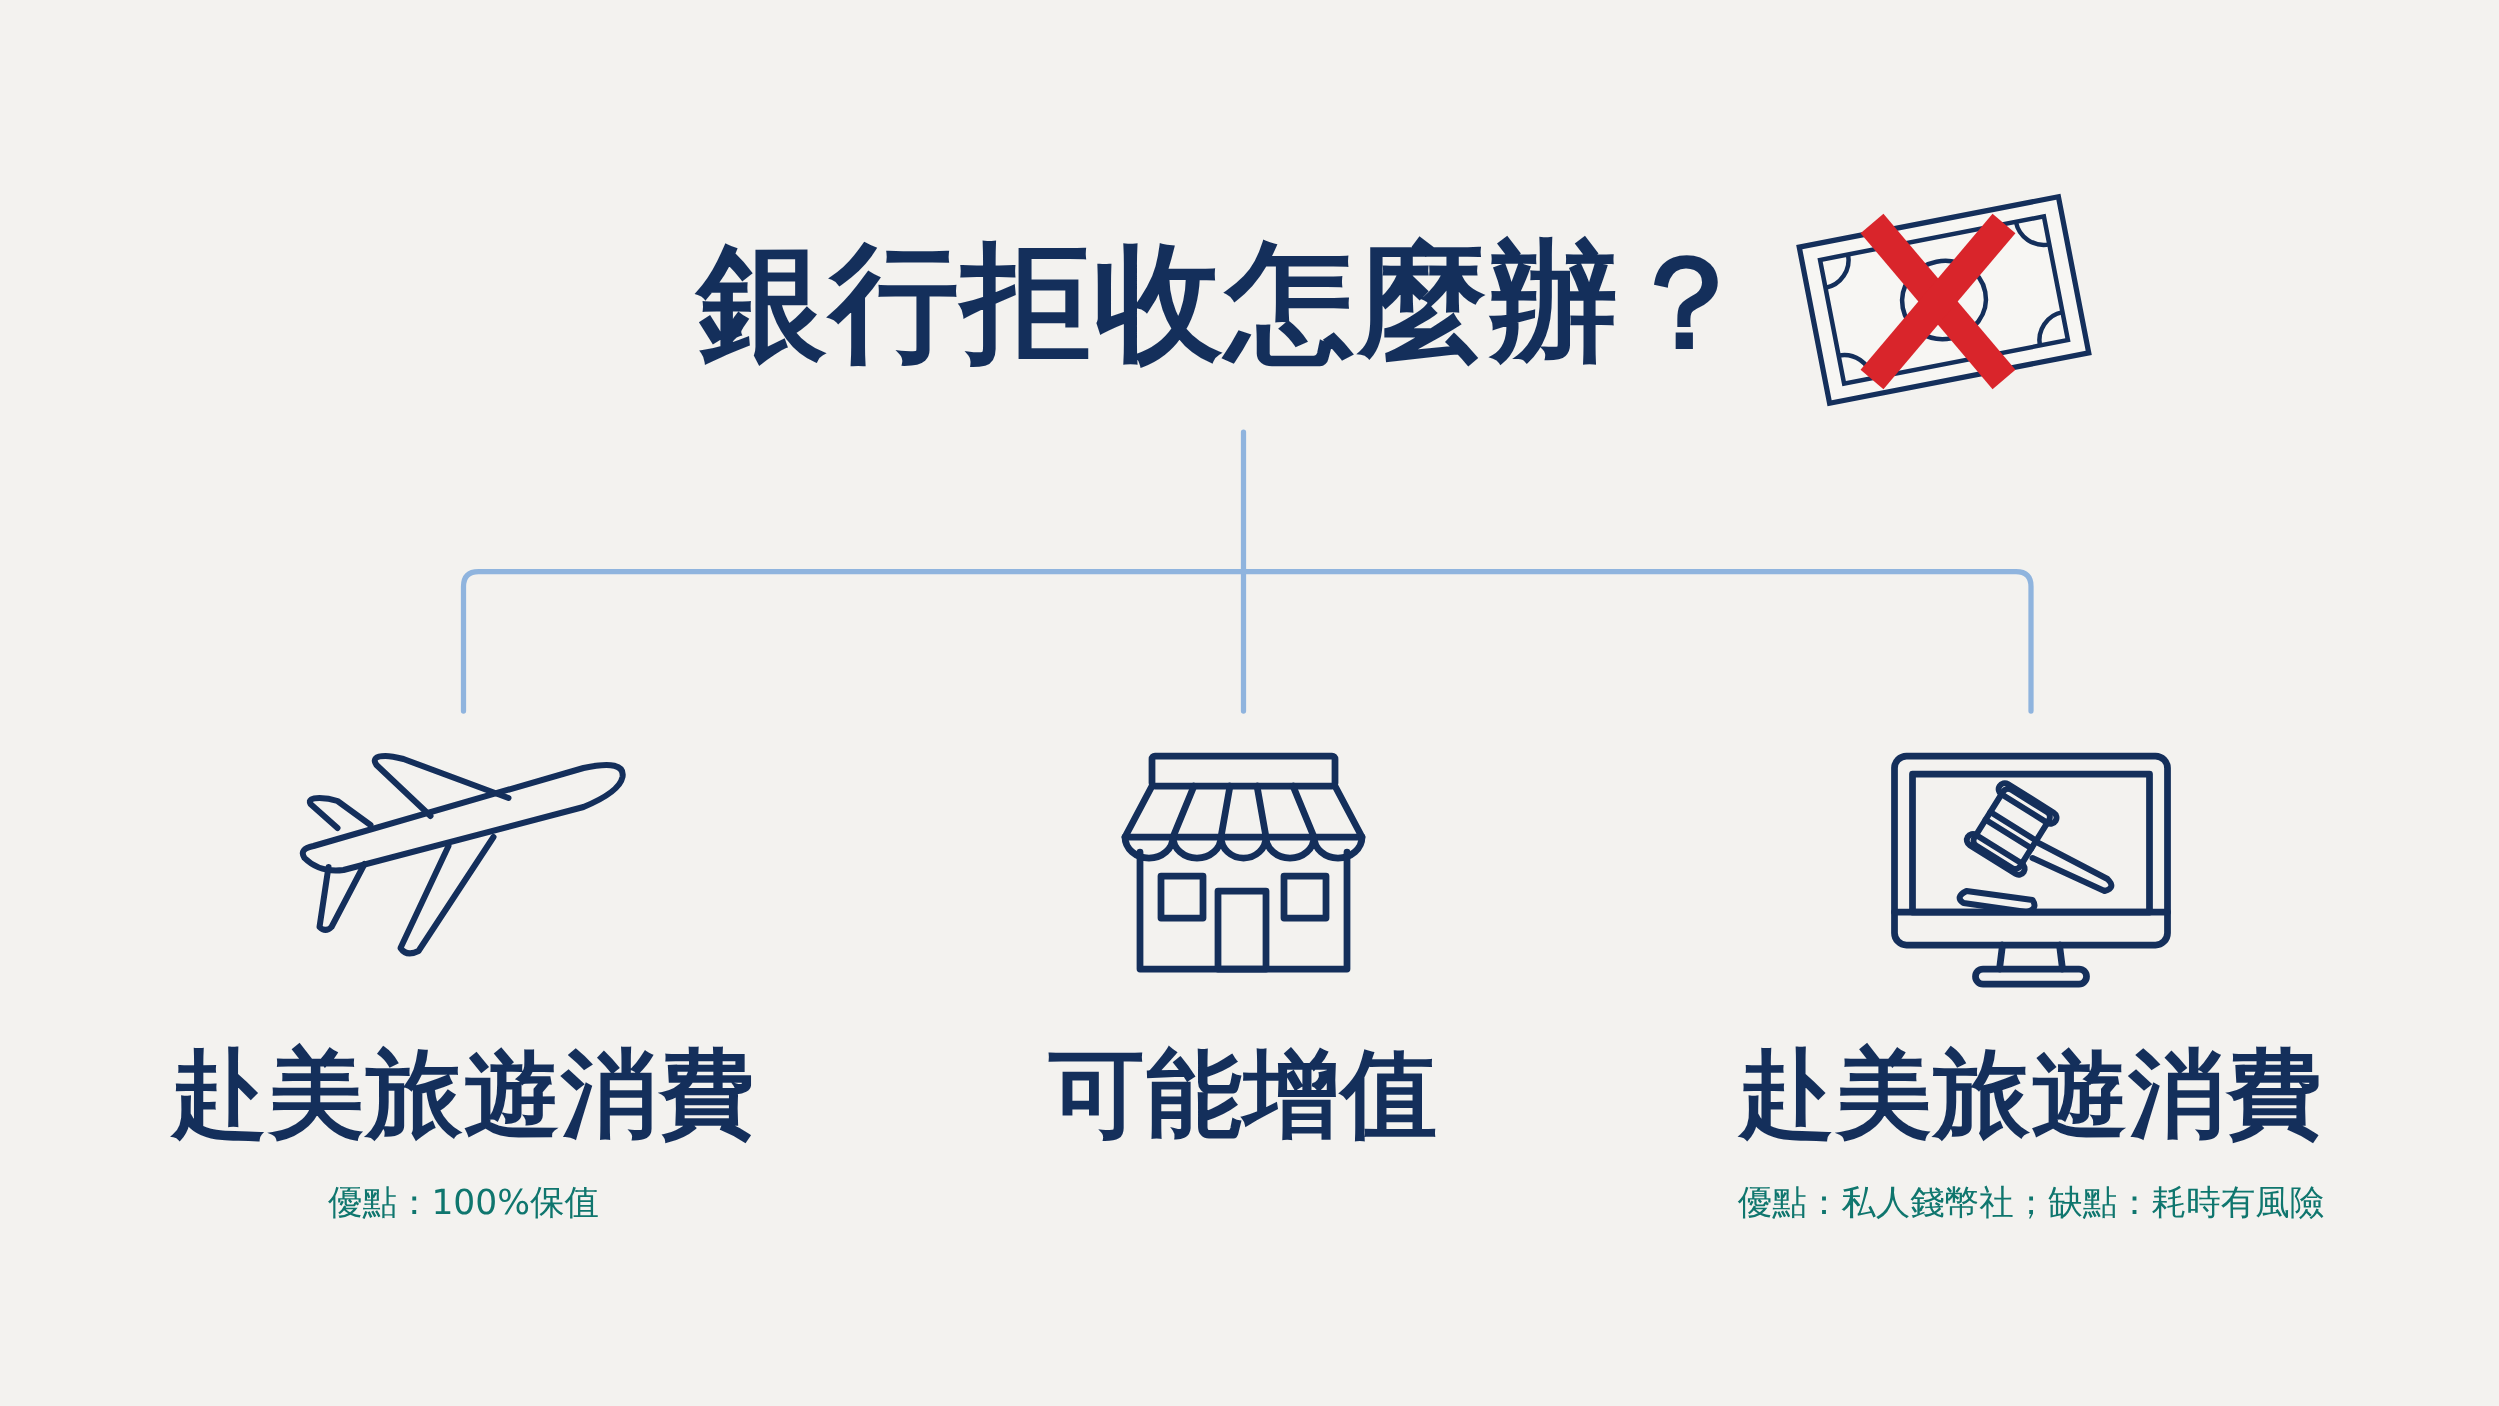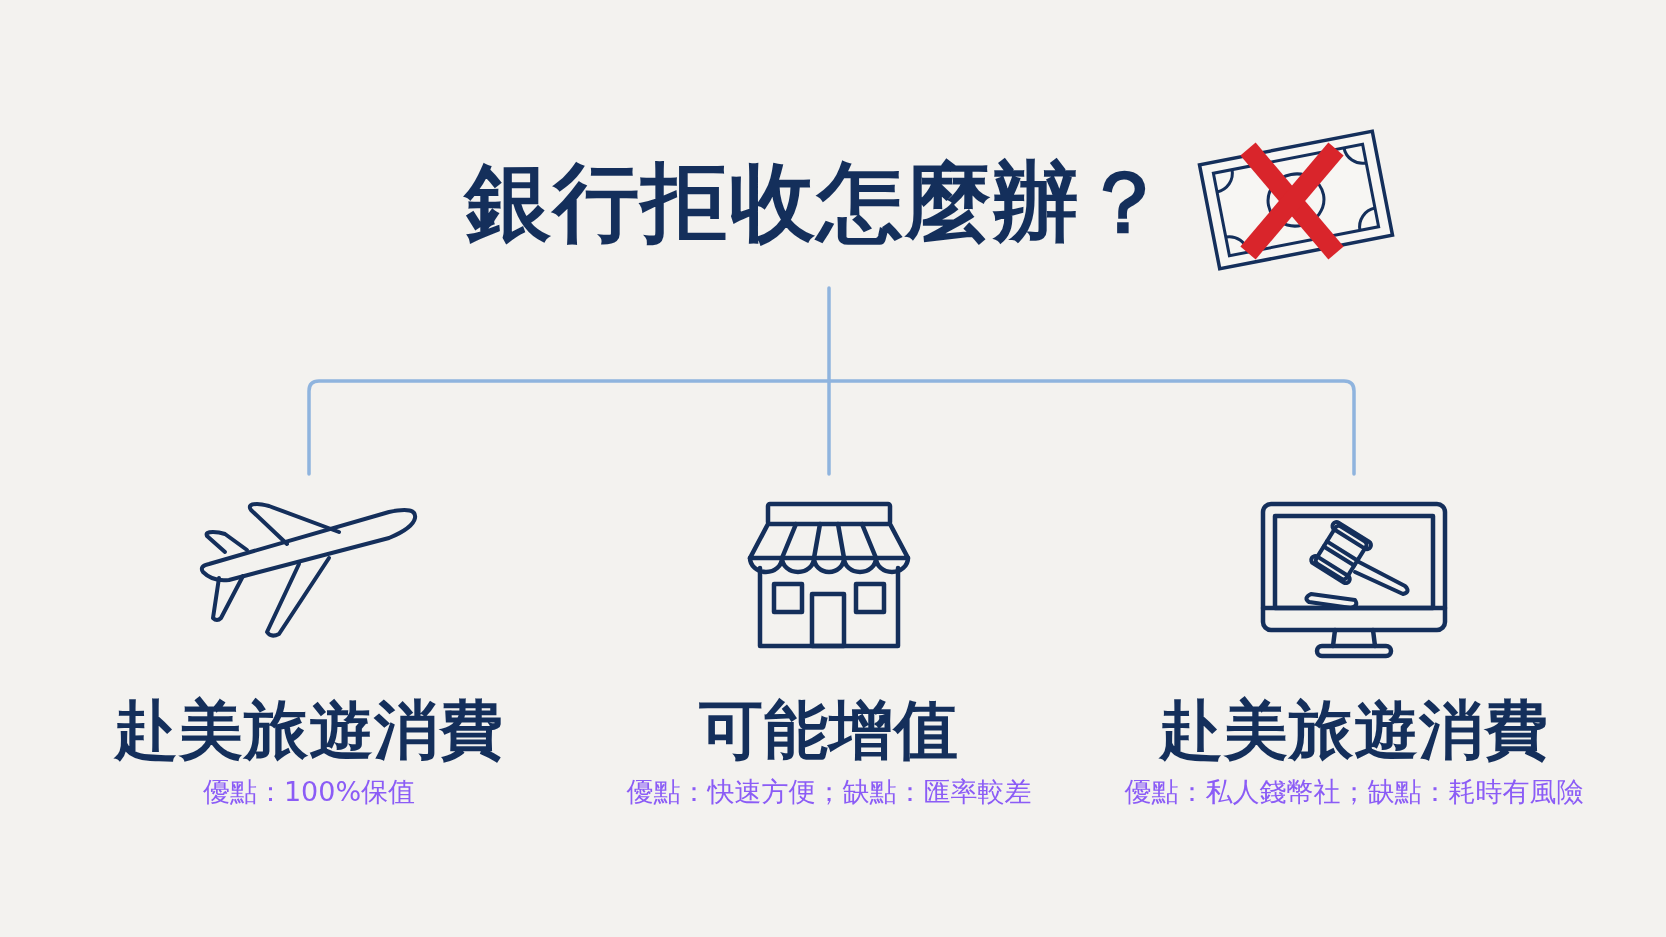--- a/index.html
+++ b/index.html
@@ -68,23 +68,23 @@
     .option-title {
       margin-top: 18px;
       font-size: 64px;
       font-weight: bold;
       color: #142f5b;
       line-height: 64px;
       white-space: nowrap;
       letter-spacing: 1px;
     }
     .option-desc {
-      margin-top: 10px;
-      font-size: 27px;
-      color: #8b5cf6;
+      margin-top: 20px;
+      font-size: 23px;
+      color: #0f766e;
       line-height: 40px;
       white-space: nowrap;
     }
     .opt-1 { left: 49px; }
     .opt-2 { left: 569px; }
     .opt-3 { left: 1094px; }
   </style>
 </head>
 <body>
 
@@ -156,21 +156,20 @@
         <path d="M16 68 L16 146 L154 146 L154 68"></path>
 
         <rect x="30" y="84" width="28" height="28"></rect>
         <rect x="112" y="84" width="28" height="28"></rect>
 
         <rect x="68" y="94" width="32" height="52"></rect>
       </g>
     </svg>
   </div>
   <div class="option-title">可能增值</div>
-  <div class="option-desc">優點：快速方便；缺點：匯率較差</div>
 </div>
 
 <div class="option opt-3">
   <div class="icon-wrap">
     <svg width="190" height="160" viewBox="0 0 190 160" xmlns="http://www.w3.org/2000/svg">
       <g fill="none" stroke="#142f5b" stroke-width="4.5" stroke-linejoin="round" stroke-linecap="round">
 
         <rect x="4" y="4" width="182" height="126" rx="8"></rect>
         <rect x="16" y="16" width="158" height="92"></rect>
         <line x1="4" y1="108" x2="186" y2="108"></line>

